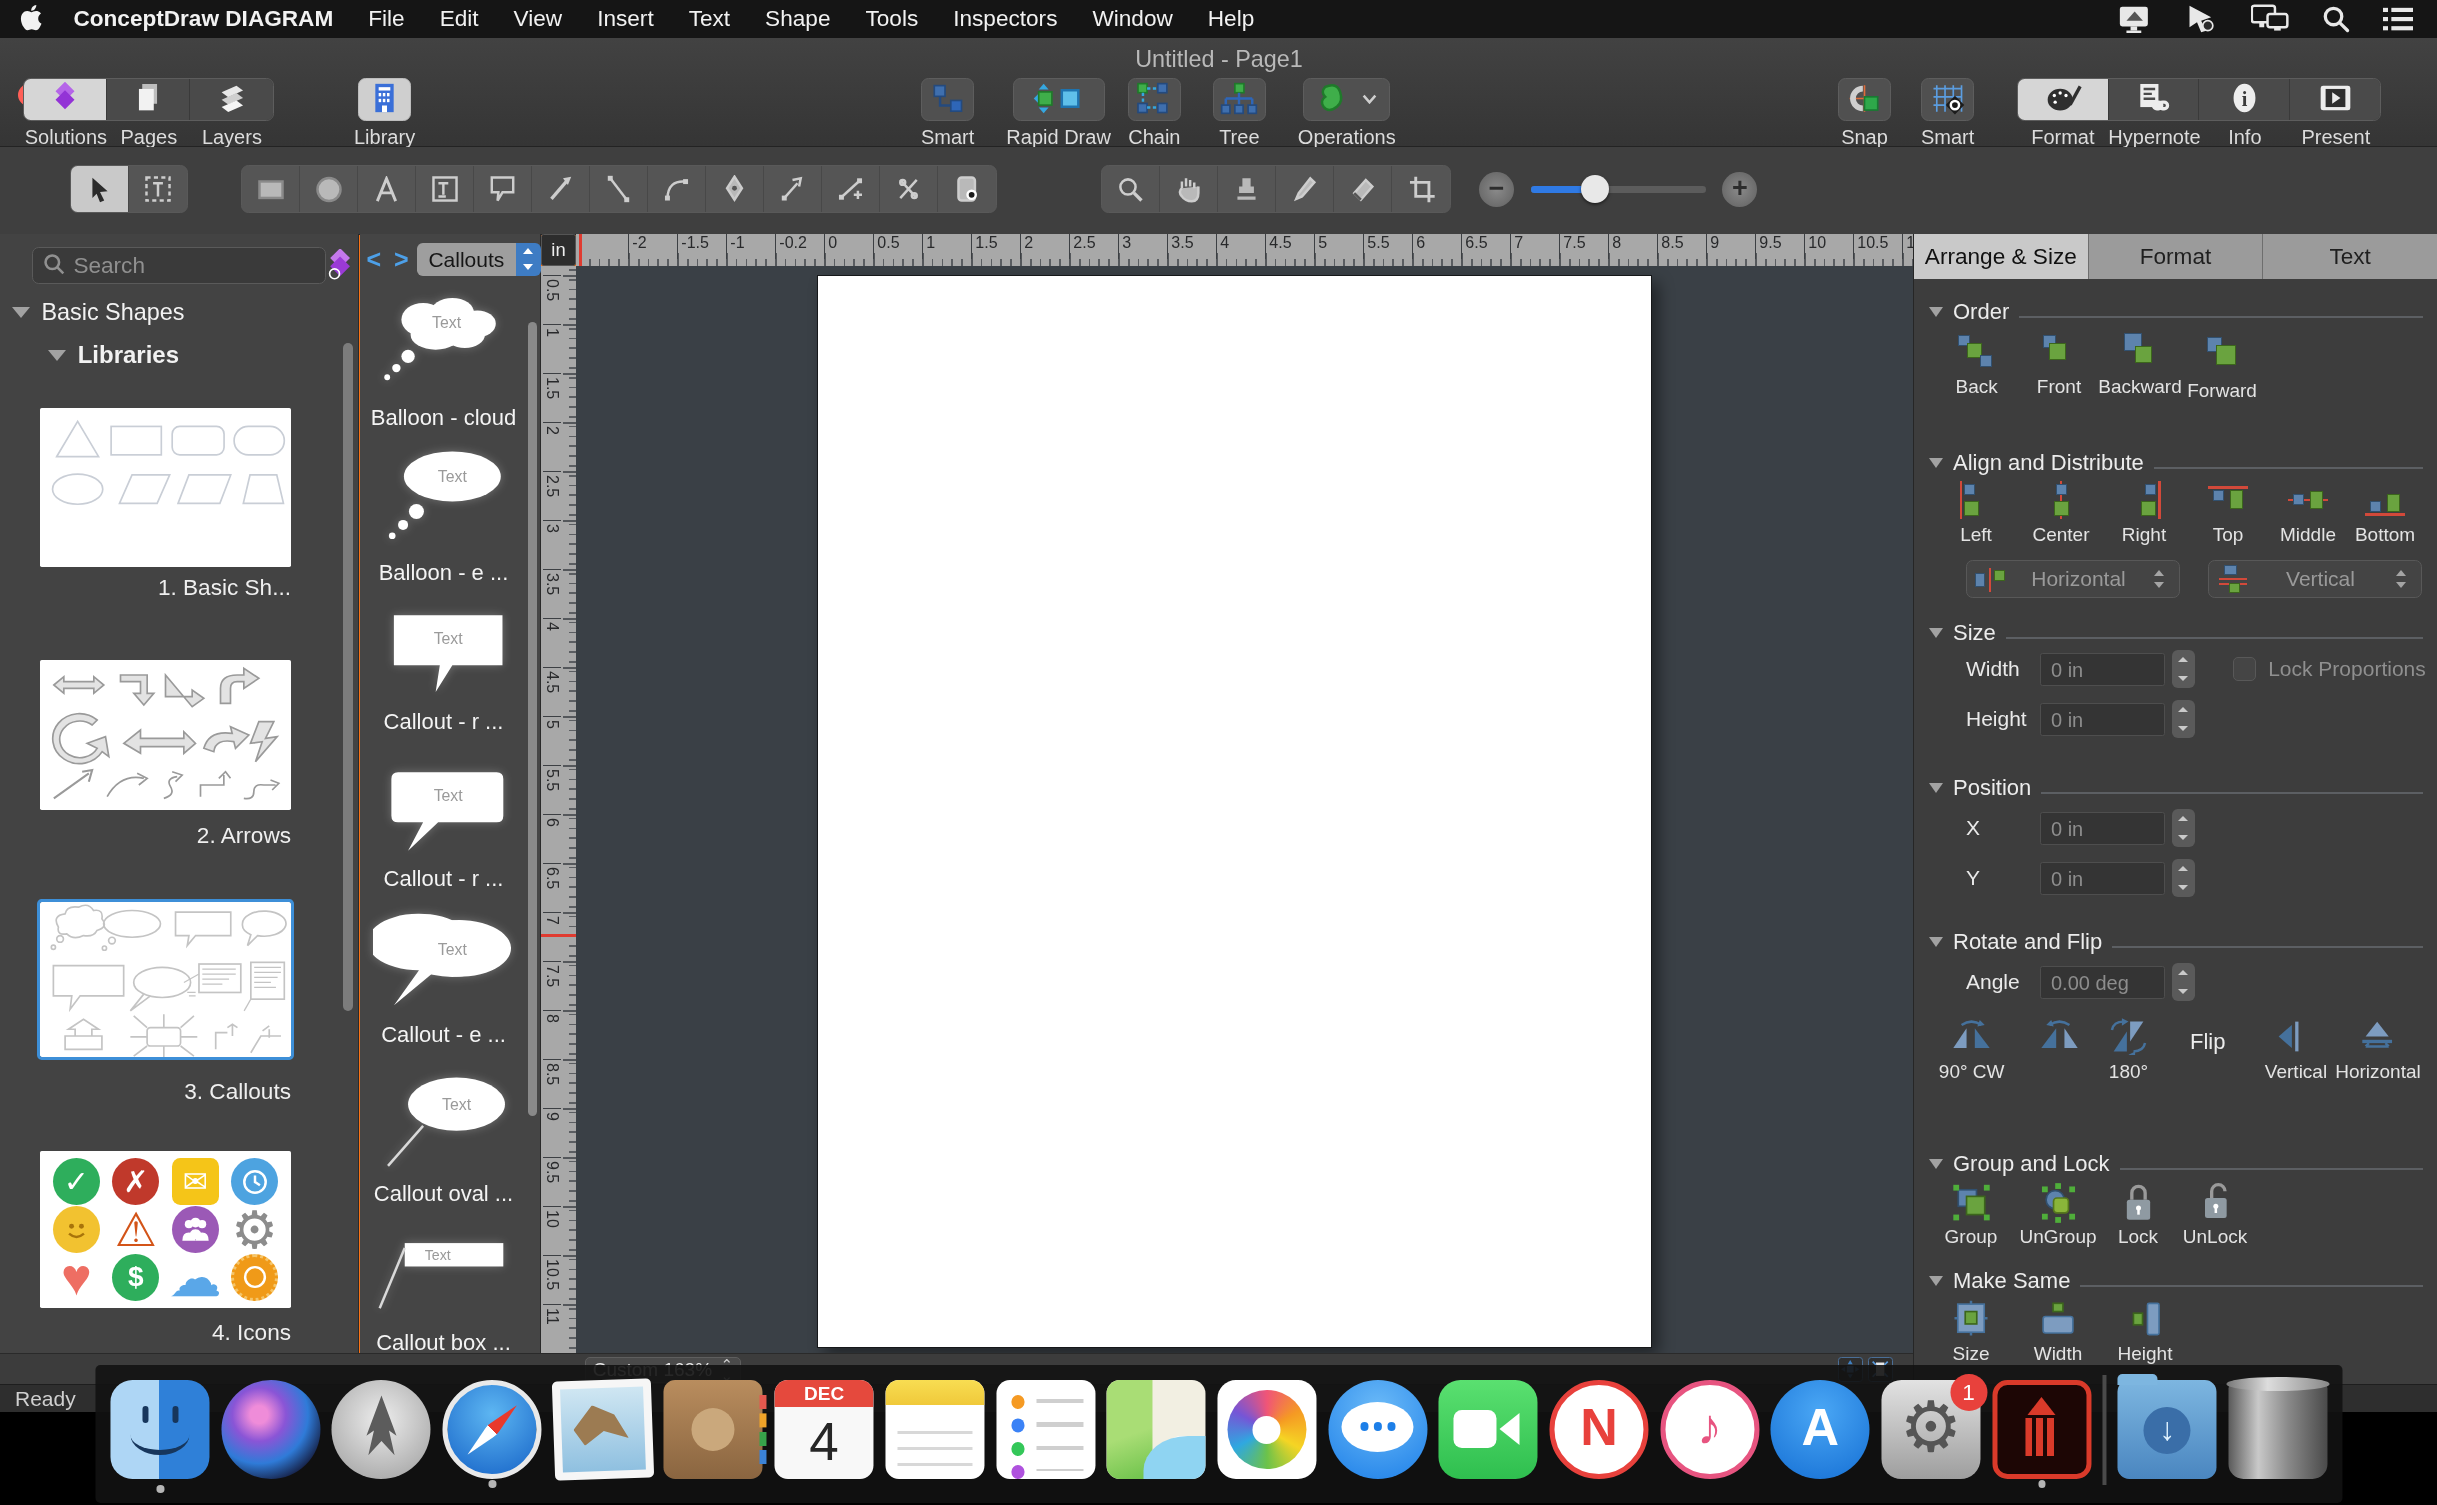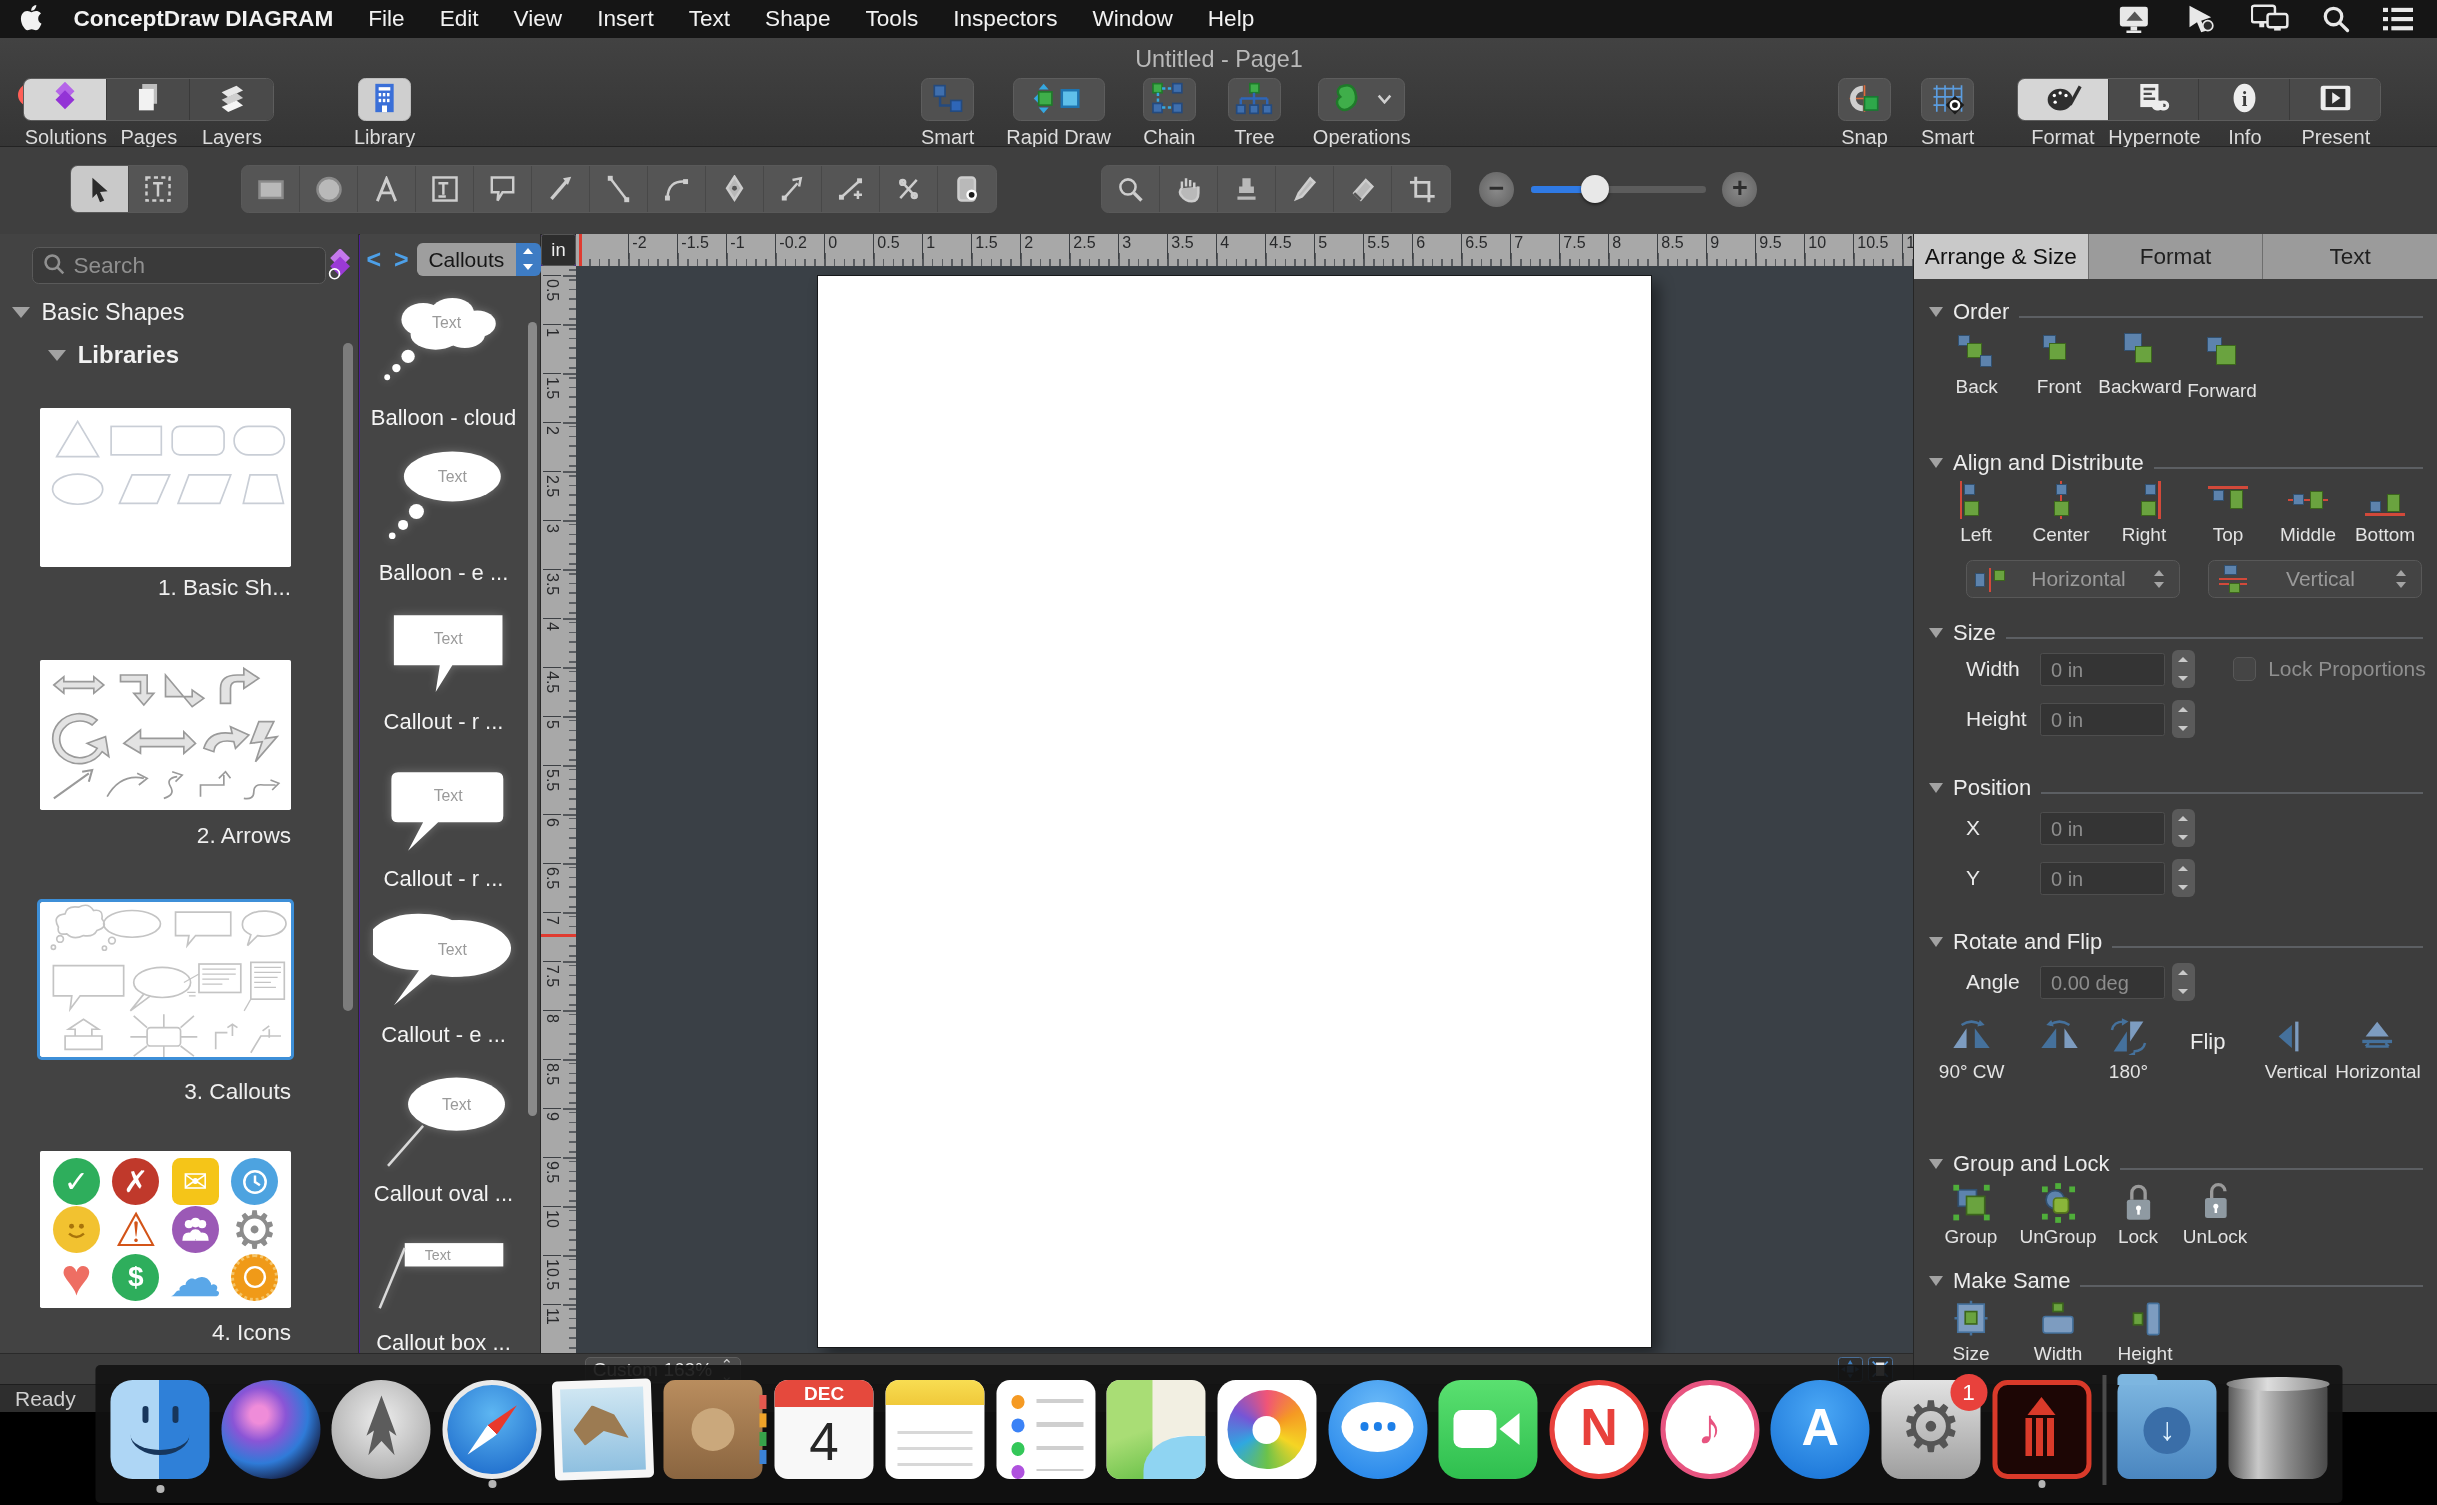--- a/index.html
+++ b/index.html
@@ -6,21 +6,21 @@
 html,body{width:2438px;height:1505px}
 body{background:#000;font-family:"Liberation Sans",sans-serif;position:relative;overflow:hidden;color:#eee}
 
 #menubar{position:absolute;left:0;top:0;width:2438px;height:38px;background:#151515;display:flex;align-items:center;padding-left:20px}
 #menubar .mi{font-size:22.6px;color:#f2f2f2;padding:0 17.5px;line-height:38px}
 #menubar .list{display:flex}
 #menubar .list .mi:first-of-type{font-weight:bold;padding-left:23.4px}
 #mb-icons{position:absolute;right:25px;top:0;height:38px;display:flex;align-items:center;gap:33px}
 #mb-icons svg{display:block}
 
-#window{position:absolute;left:0;top:38px;width:2414px;height:1336px;background:#4c1d95}
+#window{position:absolute;left:0;top:38px;width:2414px;height:1336px;background:#f97316}
 #titlebar{position:absolute;left:0;top:0;width:2438px;height:109px;background:linear-gradient(#424242,#353535);border-bottom:0.8px solid #232323}
 .tl{position:absolute;top:46px;width:22px;height:22px;border-radius:50%}
 #tl-close{left:18.4px;background:#ff5f57}
 #tl-min{left:51px;background:#febc2e}
 #tl-zoom{left:84px;background:#28c840}
 #win-title{position:absolute;top:8.4px;left:0;width:100%;text-align:center;font-size:23.4px;color:#b9b9b9}
 .tbgroup{position:absolute;top:40px;display:flex}
 .tbtn{display:flex;flex-direction:column;align-items:center;margin:0 10px}
 .tbtn .box{width:53px;height:43px;background:#505050;border:0.8px solid #5d5d5d;border-radius:7.5px;display:flex;align-items:center;justify-content:center}
 .tbtn .lbl{font-size:20px;color:#dcdcdc;margin-top:5px;white-space:nowrap}
@@ -331,21 +331,21 @@
           <span><svg width="53" height="33" viewBox="0 0 64 40">
                 <path d="M14 2 L20 9 H8 Z" fill="#35a7e0"></path>
                 <path d="M14 38 L20 31 H8 Z" fill="#35a7e0"></path>
                 <path d="M2 20 L8 14 V26 Z" fill="#35a7e0"></path>
                 <rect x="8" y="12" width="16" height="16" fill="#3fae4a" stroke="#1f7a2a" stroke-width="2"></rect>
                 <rect x="36" y="10" width="20" height="20" fill="#5fc0ea" stroke="#1f74b0" stroke-width="3"></rect>
               </svg></span>
         </div>
         <div class="lbl">Rapid Draw</div>
       </div>
-      <div class="tbtn" style="margin-left:22px">
+      <div class="tbtn" style="margin-left:7px">
         <div class="box">
           <span><svg width="37" height="33" viewBox="0 0 44 40">
                 <rect x="2" y="2" width="11" height="11" fill="#3fae4a" stroke="#1f7a2a" stroke-width="2"></rect>
                 <rect x="26" y="2" width="11" height="11" fill="#3f6fae" stroke="#244a7e" stroke-width="2"></rect>
                 <rect x="2" y="26" width="11" height="11" fill="#3f6fae" stroke="#244a7e" stroke-width="2"></rect>
                 <rect x="26" y="26" width="11" height="11" fill="#3f6fae" stroke="#244a7e" stroke-width="2"></rect>
                 <path d="M13 8 H26 M8 13 V26 M13 31 H26" stroke="#35a7e0" stroke-width="3" fill="none" stroke-dasharray="4 3"></path>
               </svg></span>
         </div>
         <div class="lbl">Chain</div>

